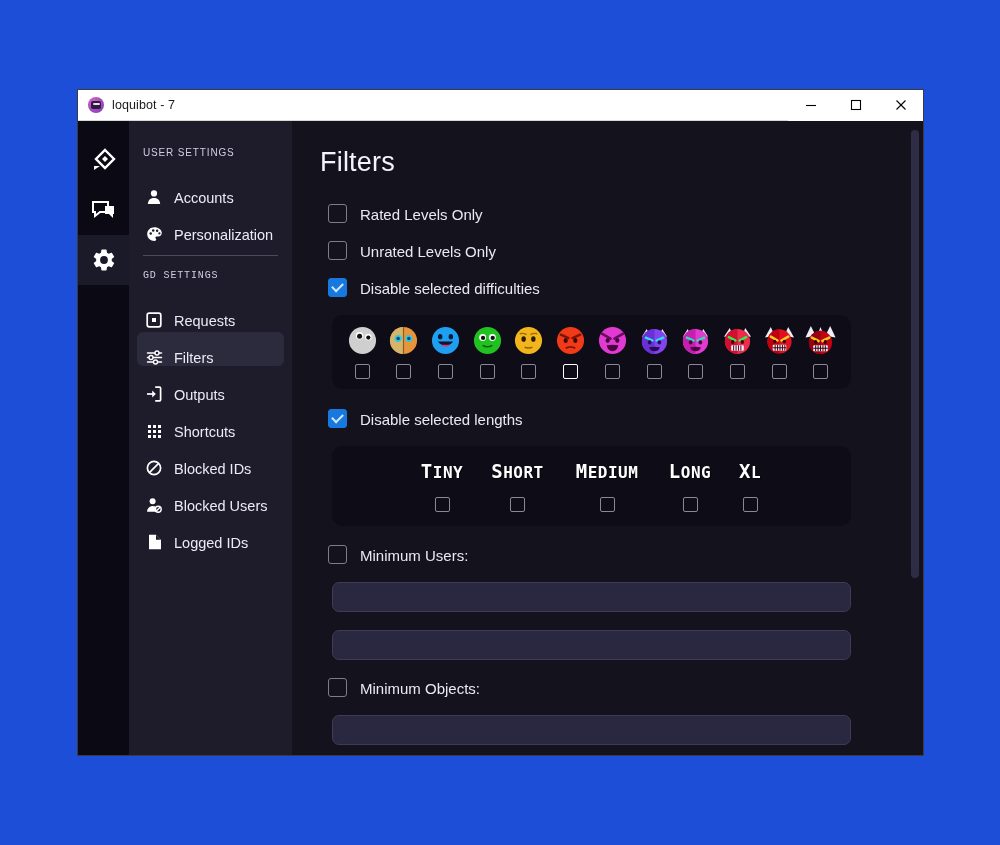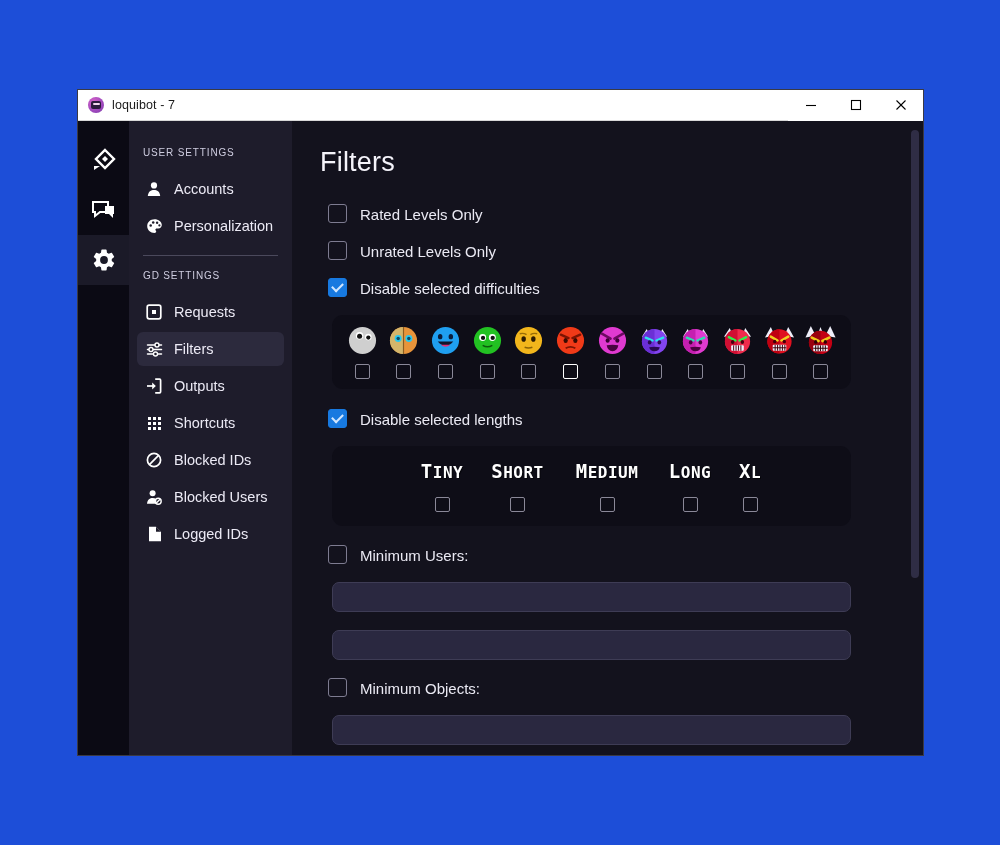--- a/index.html
+++ b/index.html
@@ -70,23 +70,23 @@
 
   
   .nav {
     width: 163px; background: #1e1c2b; flex: none;
     padding: 26px 0 0 0; overflow: hidden;
   }
   .nav-head {
     font-size: 10px; letter-spacing: .85px; color: #cfcde0;
     padding: 0 0 0 14px; margin-bottom: 14px; font-weight: 400;
   }
-  .nav-head.second { margin-top: 0; }
+  .nav-head.second { margin-top: 0; font-family: Liberation Mono, monospace; }
   .nav-item {
-    display: flex; align-items: center; gap: 11px;
+    display: flex; align-items: flex-end; gap: 11px;
     height: 34px; margin: 3px 8px; padding-left: 8px;
     border-radius: 6px; cursor: pointer;
     color: #eceaf5; font-size: 14.5px;
   }
   .nav-item.active { background: #2c2a3d; }
   .nav-ic { width: 18px; height: 18px; display: flex; align-items: center; justify-content: center; flex: none; color: #ffffff; }
   .nav-ic svg { display: block; }
   .nav-sep { height: 1px; background: #4b495c; margin: 12px 14px 14px 14px; }
 
   

